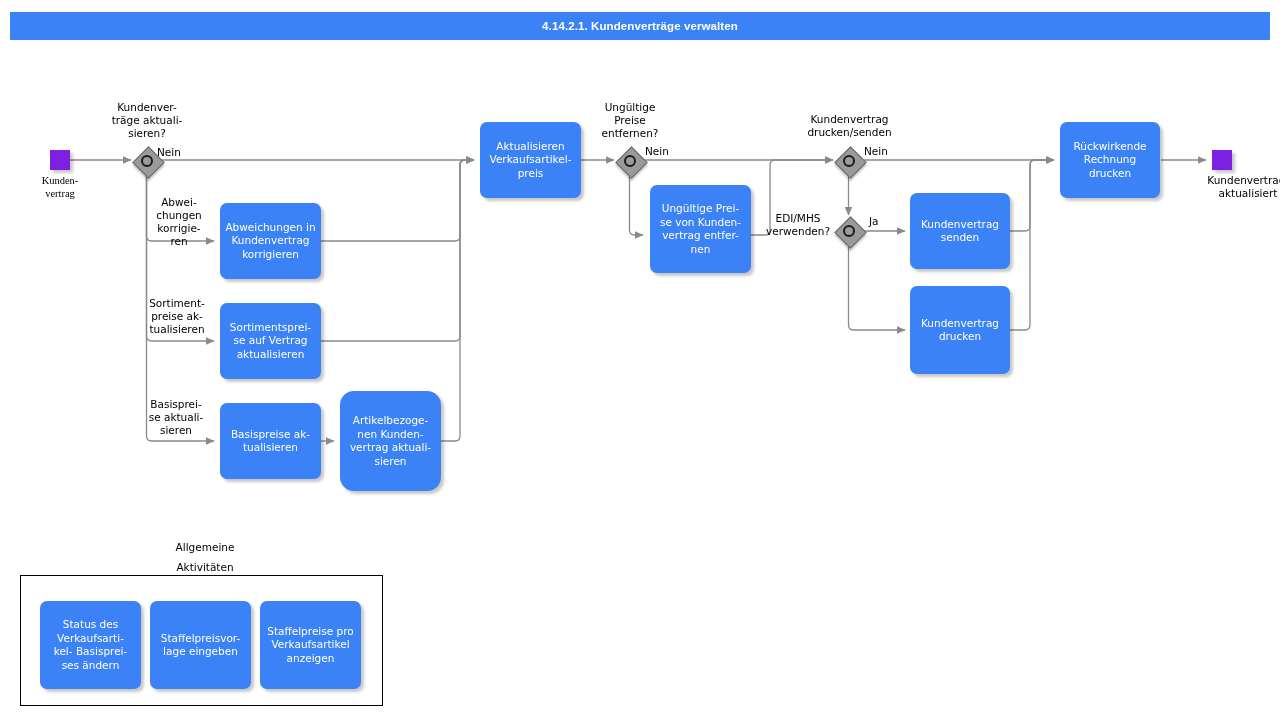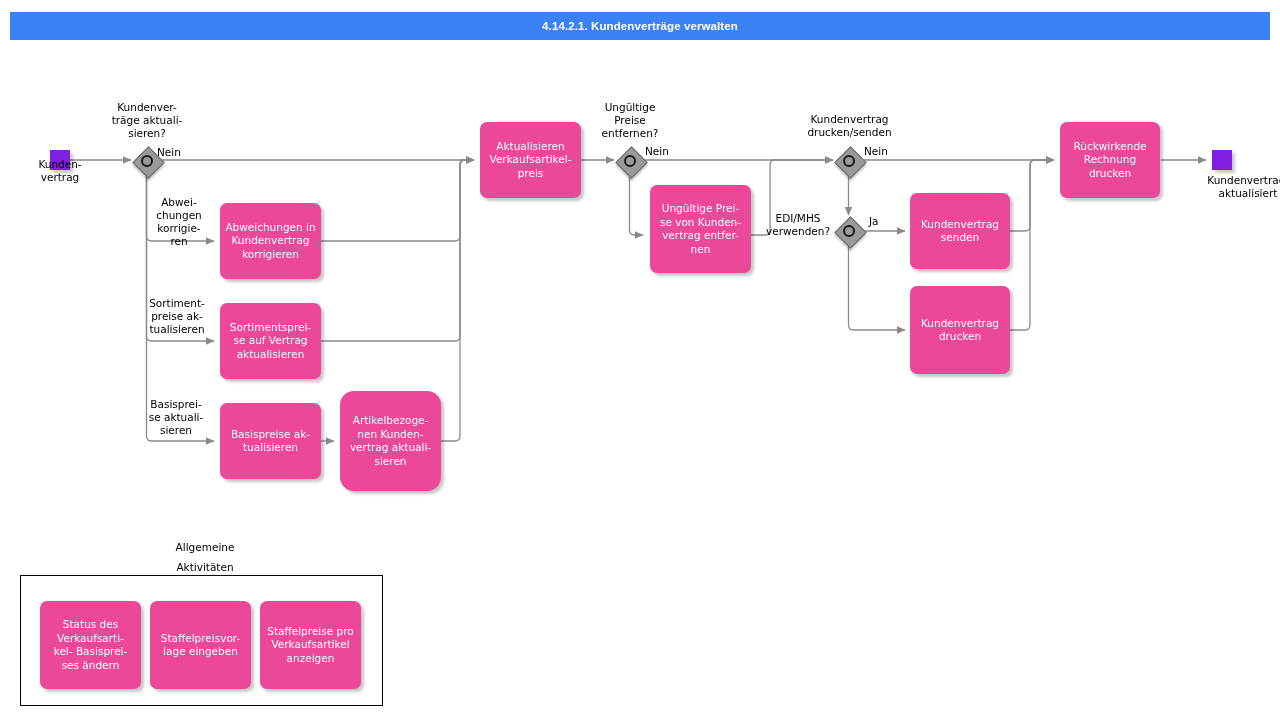--- a/index.html
+++ b/index.html
@@ -10,21 +10,21 @@
   #titlebar{position:absolute;left:10px;top:12px;width:1260px;height:28px;
             background:#3b82f6;display:flex;align-items:center;justify-content:center;}
   #titlebar .t{color:#ffffff;font-size:11.5px;font-weight:bold;letter-spacing:.1px;
                font-family:"Liberation Sans",sans-serif;}
 
   
   #canvas{position:absolute;left:0;top:0;width:1280px;height:715px;}
   #edges{position:absolute;left:0;top:0;width:1280px;height:715px;pointer-events:none;}
 
   
-  .task{position:absolute;background:#ec4899;border-radius:7px;
+  .task{position:absolute;background:#3b82f6;border-radius:7px;
         box-shadow:3px 3px 3px rgba(0,0,0,.22);
         display:flex;align-items:center;justify-content:center;
         text-align:center;color:#ffffff;font-size:10.5px;line-height:13.5px;
         padding:3px 5px;box-sizing:border-box;white-space:pre-line;}
 
   
   .event{position:absolute;width:20px;height:20px;background:#7f20e0;
          box-shadow:3px 3px 3px rgba(0,0,0,.22);}
 
   
@@ -96,21 +96,21 @@
 
       <path d="M1010,231 L1025,231 Q1030,231 1030,226 L1030,165 Q1030,160 1035,160 L1054,160"></path>
 
       <path d="M1010,330 L1025,330 Q1030,330 1030,325 L1030,165 Q1030,160 1035,160 L1054,160"></path>
 
       <path d="M1161,160 L1206,160"></path>
     </g>
   </svg>
 
   <div class="event" style="left:50px;top:150px;"></div>
-  <div class="lbl" style="left:15px;top:158px;width:90px;">Kunden-
+  <div class="lbl" style="left:15px;top:174px;width:90px;font-family:Liberation Serif, serif;">Kunden-
 vertrag</div>
 
   <div class="lbl" style="left:99px;top:101px;width:96px;">Kundenver-
 träge aktuali-
 sieren?</div>
   <div class="gw" style="left:132px;top:146px;">
     <div class="dia"></div>
     <div class="ring"></div>
   </div>
   <div class="lbl left" style="left:157px;top:146px;width:50px;">Nein</div>

